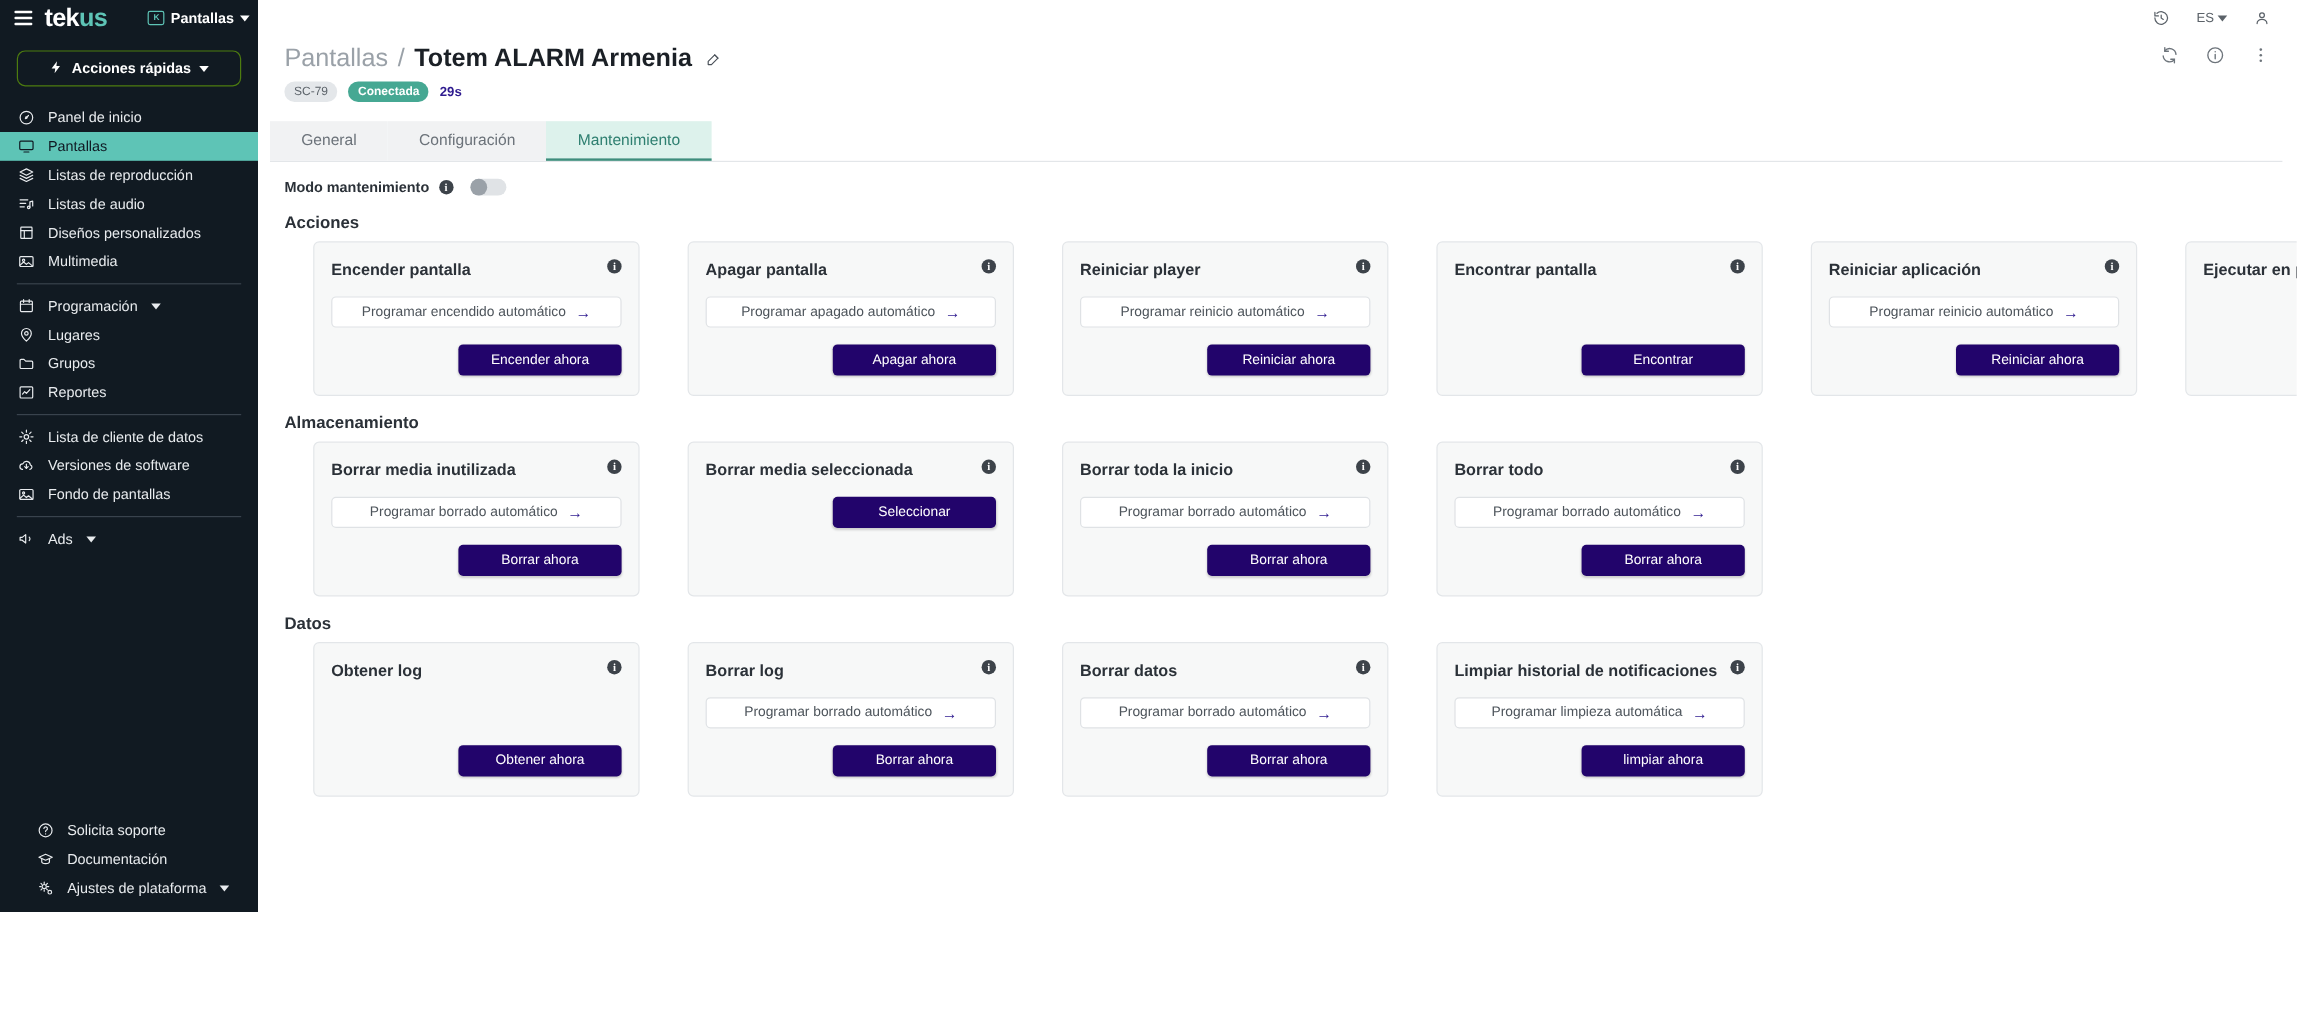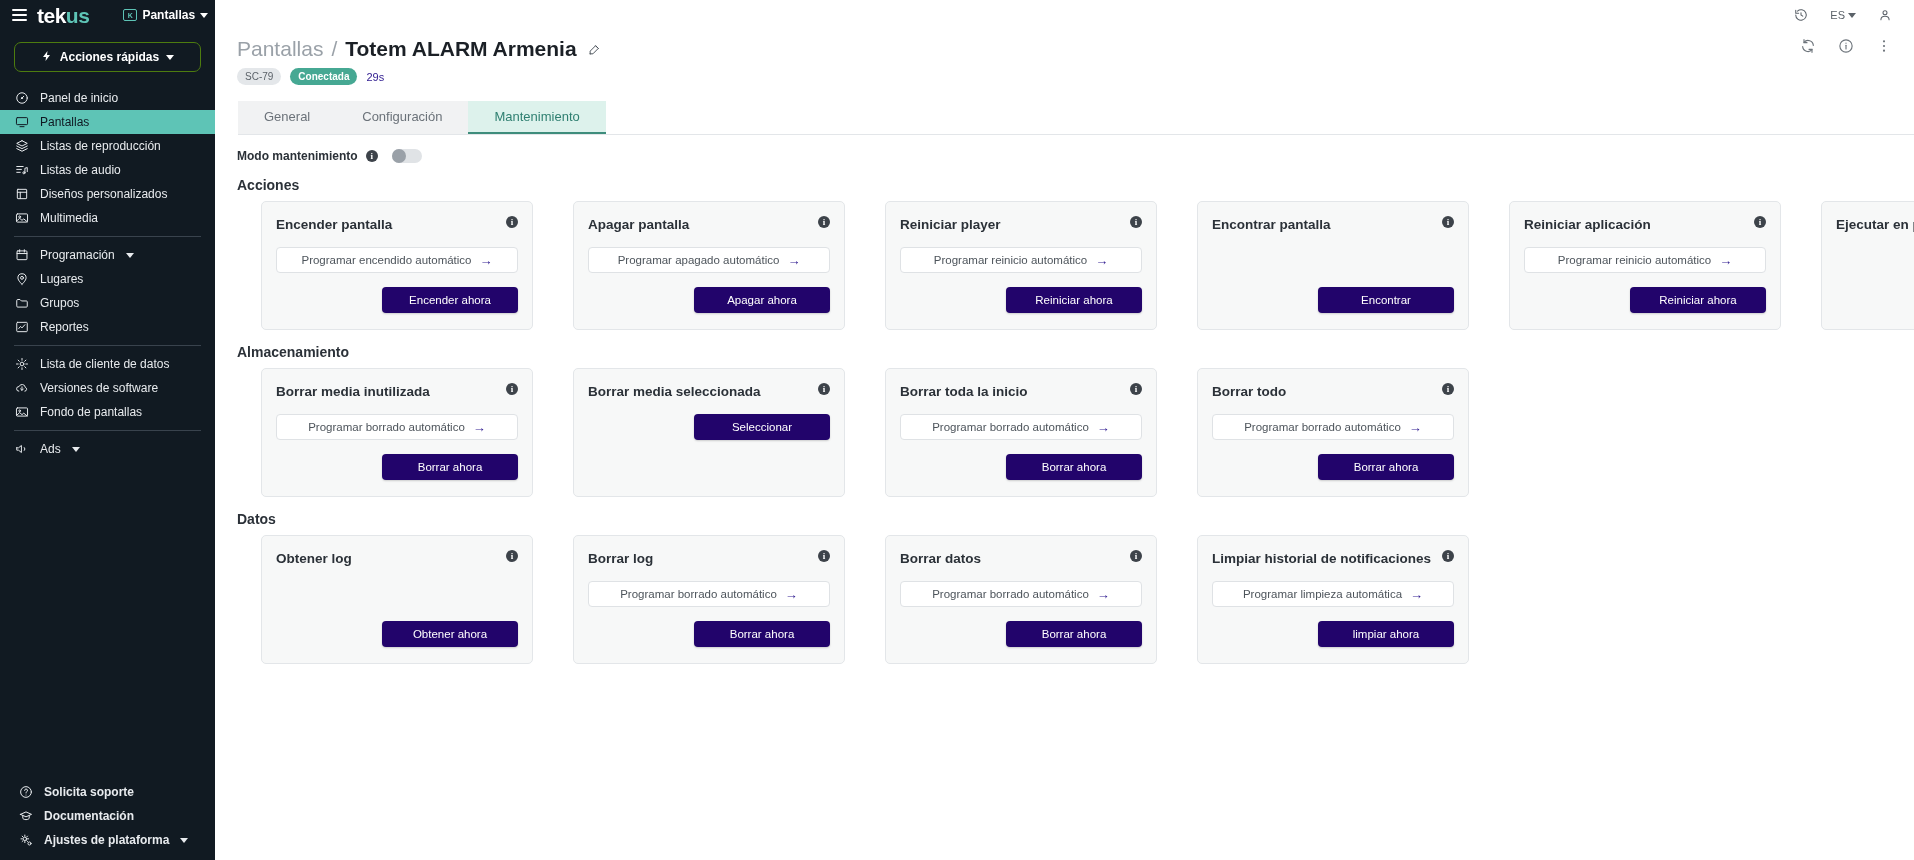--- a/index.html
+++ b/index.html
@@ -7,21 +7,21 @@
   html, body {
     width: 1914px; height: 860px;
     font-family: "Liberation Sans", sans-serif;
     background: #ffffff;
     overflow: hidden;
   }
   body { display: flex; }
 
   
   #sidebar {
-    width: 215px; min-width: 215px; height: 860px;
+    width: 215px; min-width: 215px; height: 760px;
     background: #111a22;
     color: #ffffff;
     display: flex; flex-direction: column;
     position: relative;
   }
   .brand-row {
     height: 30px; display: flex; align-items: center;
     padding: 0 12px; gap: 10px;
   }
   .burger { display: flex; flex-direction: column; gap: 3px; cursor: pointer; }
@@ -50,21 +50,21 @@
     display: flex; align-items: center; gap: 11px;
     height: 24px; padding: 0 14px; font-size: 12px;
     color: #e8ebee; cursor: pointer; position: relative;
   }
   .nav-item.active { background: #5ec4b6; color: #0f1822; font-weight: 500; }
   .nav-item .ic { width: 15px; height: 15px; display: flex; align-items: center; justify-content: center; flex: 0 0 15px; }
   .nav-item .ic svg { width: 14px; height: 14px; }
   .nav-label { white-space: nowrap; }
   .nav-sep { height: 1px; background: #39434d; margin: 6px 14px; }
 
-  .sidebar-bottom { position: absolute; bottom: 8px; left: 4px; right: 0; font-weight: bold; }
+  .sidebar-bottom { position: absolute; bottom: 8px; left: 16px; right: 0; }
 
   
   #main { flex: 1; height: 860px; position: relative; background: #fff; overflow: hidden; }
 
   .topbar {
     height: 30px; display: flex; align-items: center; justify-content: flex-end;
     gap: 22px; padding-right: 22px; background: #fff;
   }
   .topbar .ti { color: #5b6269; cursor: pointer; display: flex; align-items: center; gap: 3px; font-size: 11px; }
   .topbar .ti svg { width: 14px; height: 14px; }
@@ -77,28 +77,28 @@
   .crumb .edit-ic { color: #4a5159; cursor: pointer; display: inline-flex; margin-left: 3px; }
   .crumb .edit-ic svg { width: 13px; height: 13px; }
 
   .meta-row { display: flex; align-items: center; gap: 9px; margin-top: 6px; }
   .chip {
     font-size: 10px; padding: 2px 8px; border-radius: 10px; line-height: 13px;
     font-weight: 500; white-space: nowrap;
   }
   .chip-id { background: #e4e7ea; color: #5b6269; }
   .chip-status { background: #46a893; color: #ffffff; font-weight: 600; }
-  .meta-time { font-size: 11px; color: #2e1a8f; font-weight: 400; }
+  .meta-time { font-size: 11px; color: #2e1a8f; font-weight: 700; }
 
   .head-actions { position: absolute; right: 22px; top: 8px; display: flex; align-items: center; gap: 22px; }
   .head-actions .hi { color: #6d747b; cursor: pointer; display: flex; }
   .head-actions .hi svg { width: 16px; height: 16px; }
 
   
-  .tabs { display: flex; margin: 16px 0 0 23px; border-bottom: 1px solid #e3e6e9; width: calc(100% - 22px); }
+  .tabs { display: flex; margin: 16px 0 0 10px; border-bottom: 1px solid #e3e6e9; width: calc(100% - 22px); }
   .tab {
     padding: 8px 26px; font-size: 13px; color: #6b7279; background: #f1f2f3;
     cursor: pointer; border-bottom: 2px solid transparent; white-space: nowrap;
   }
   .tab.active { background: #ddf2ec; color: #2e7f70; border-bottom: 2px solid #3e8d7c; font-weight: 500; }
 
   .maint-row { display: flex; align-items: center; gap: 8px; margin: 14px 0 0 22px; }
   .maint-label { font-size: 12px; font-weight: 700; color: #2b3138; }
   .info-dot {
     width: 12px; height: 12px; border-radius: 50%; background: #3d434a; color: #fff;

